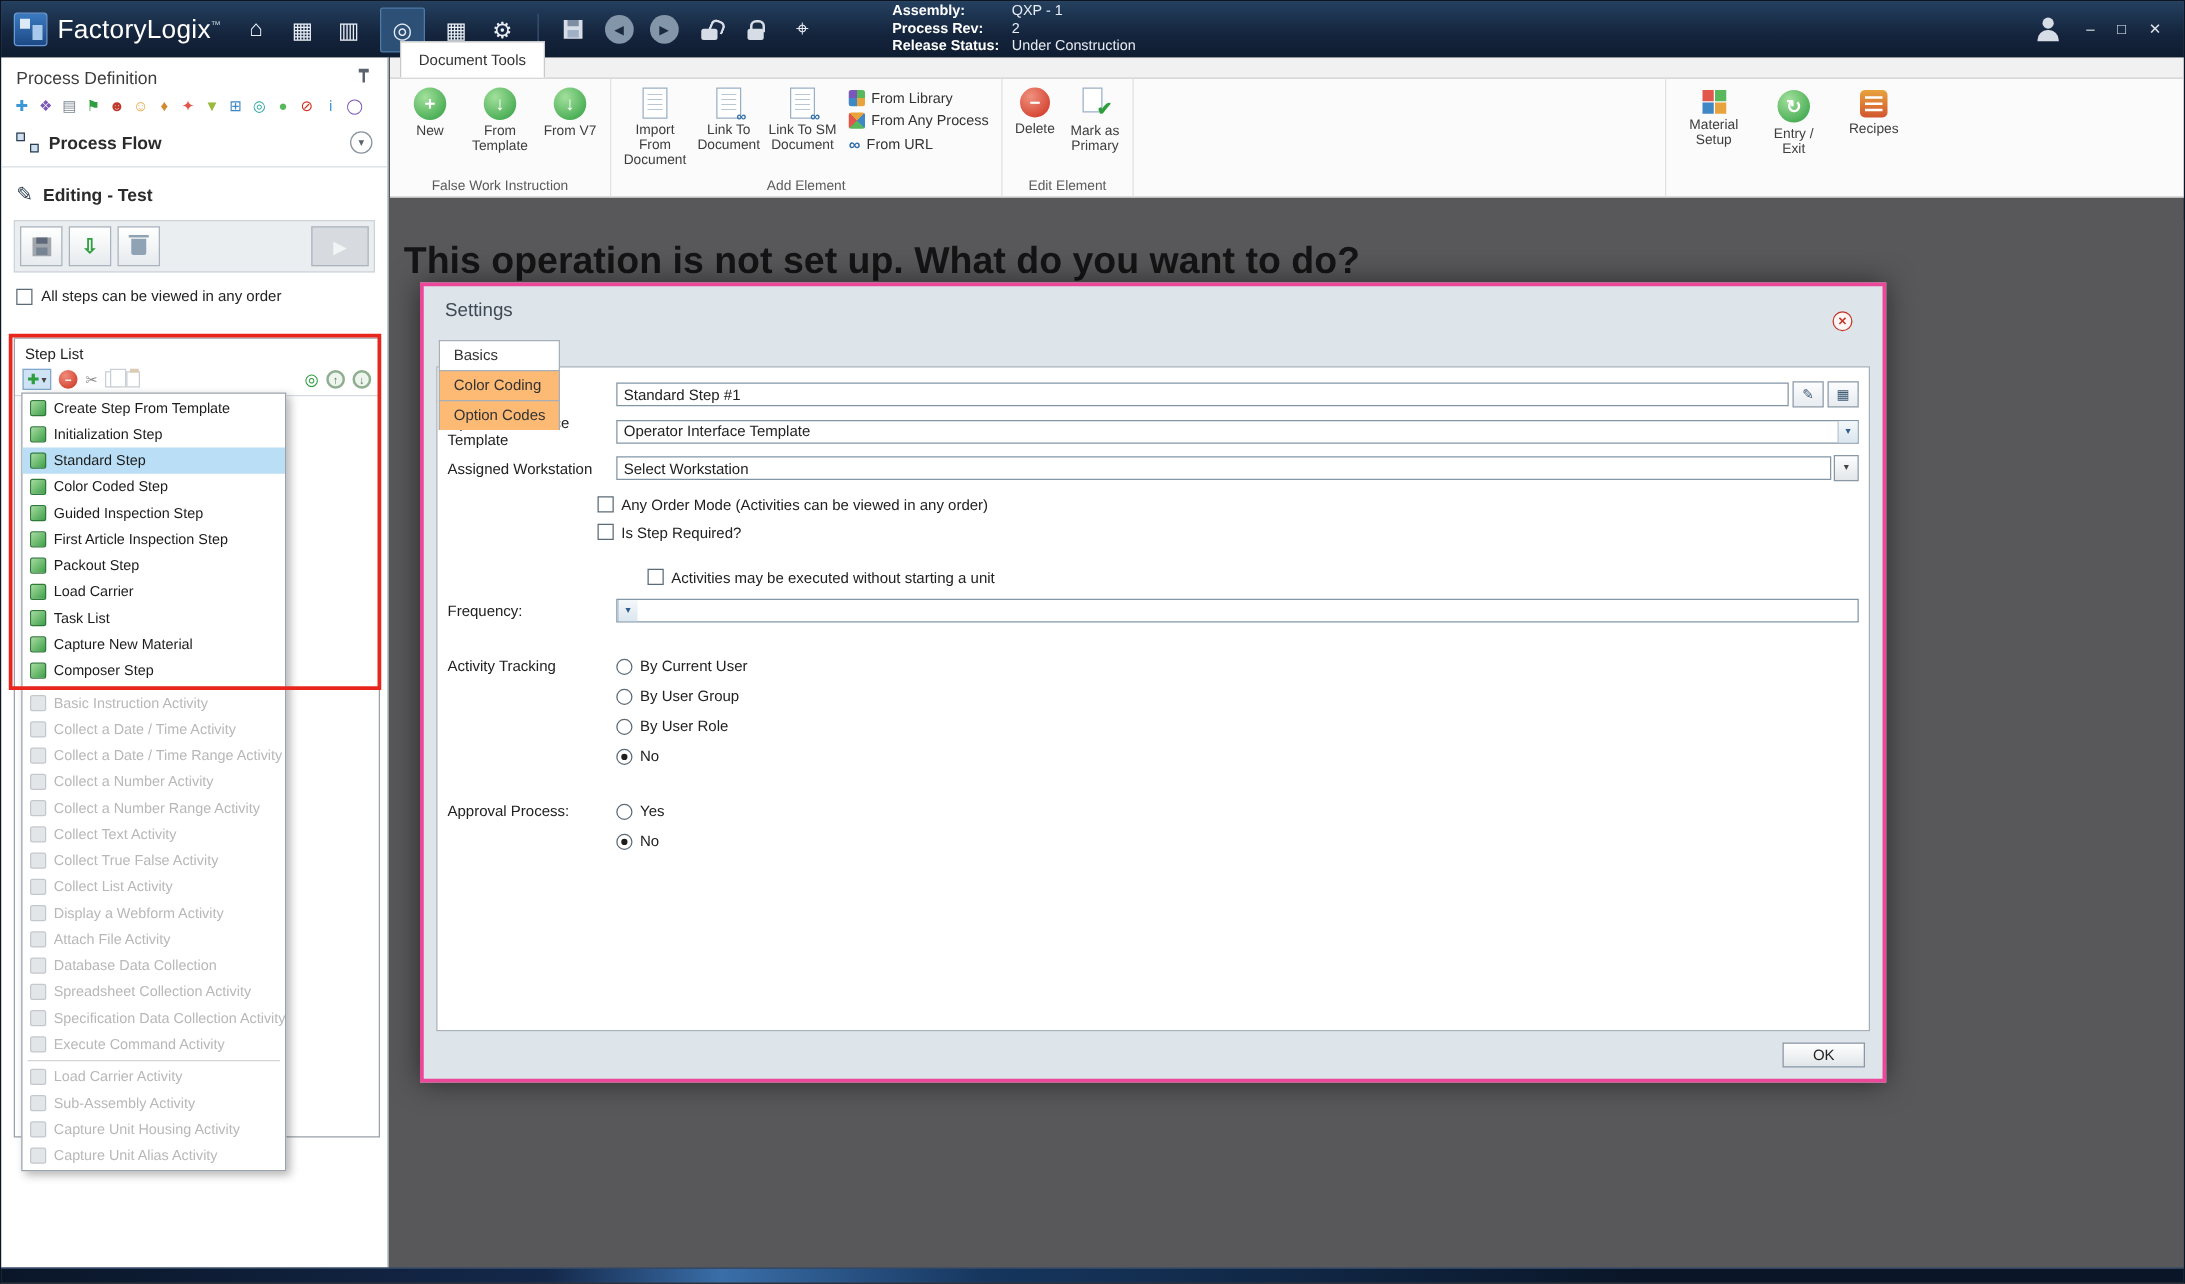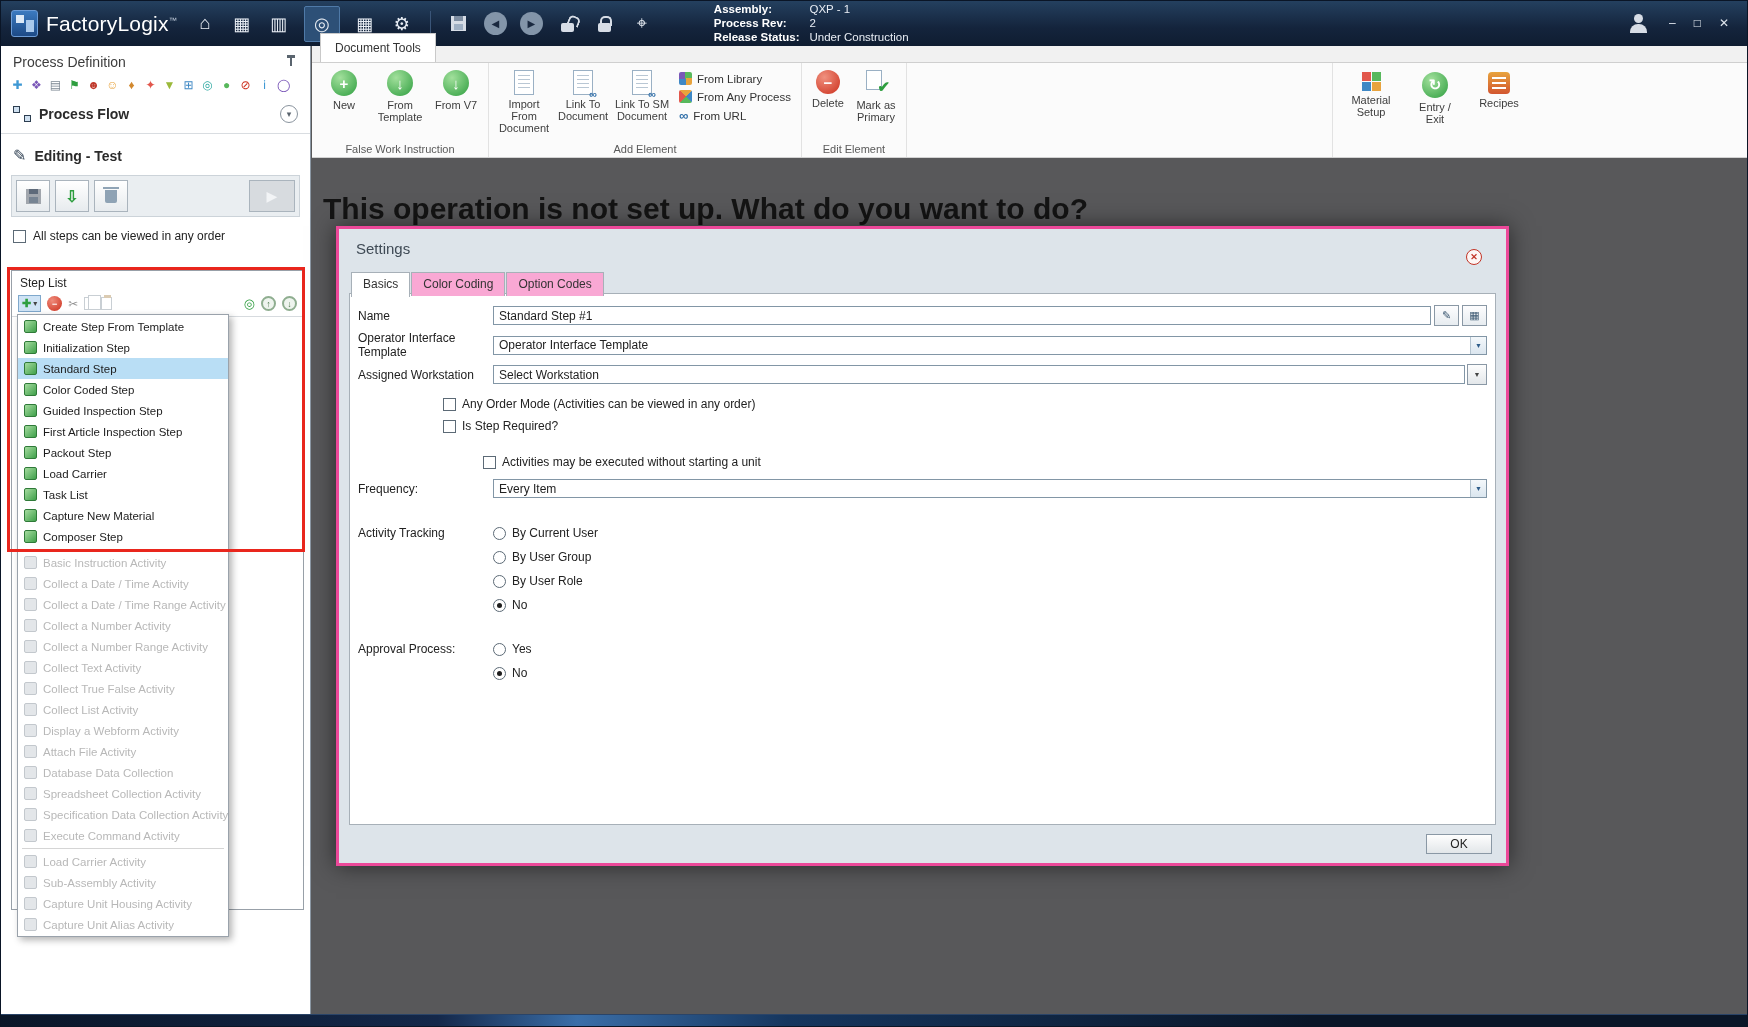--- a/index.html
+++ b/index.html
@@ -126,35 +126,35 @@
   .recipe-ic { width:22px; height:22px; border-radius:4px; background:linear-gradient(#e8a33d,#d2552f); position:relative; }
   .recipe-ic::before { content:""; position:absolute; left:4px; right:4px; top:5px; height:2px; background:#fff; box-shadow:0 5px 0 #fff, 0 10px 0 #fff; }
 
   .content { position:absolute; top:130px; left:0; right:0; bottom:0; background:#58585a; }
   .heading { position:absolute; top:16px; left:11px; font-size:30px; font-weight:bold; color:#141414; }
 
   
   .dialog { position:absolute; left:335px; top:225px; width:1173px; height:640px; background:#dde4ea; border:3px solid #ec4899; box-shadow:0 0 22px rgba(0,0,0,.55); z-index:20; }
   .dlg-title { position:absolute; top:11px; left:17px; font-size:15px; color:#3f4a55; }
   .dlg-close { position:absolute; top:20px; right:24px; width:16px; height:16px; border-radius:50%; border:1px solid #c23326; color:#c23326; font-size:9px; font-weight:bold; display:flex; align-items:center; justify-content:center; background:#fdf6f5; }
-  .dlg-tabs { position:absolute; top:43px; left:12px; display:flex; z-index:2; }
-  .dtab { font-size:12px; color:#333; padding:4px 11px 5px; border:1px solid #a7b0b8; border-bottom:none; background:#f9a8d4; margin-right:1px; }
+  .dlg-tabs { position:absolute; top:43px; left:12px; display:flex; z-index:2;flex-direction:column; }
+  .dtab { font-size:12px; color:#333; padding:4px 11px 5px; border:1px solid #a7b0b8; border-bottom:none; background:#fdba74; margin-right:1px; }
   .dtab.active { background:#fff; padding-bottom:6px; margin-bottom:-1px; }
   .dlg-panel { position:absolute; left:10px; right:10px; top:64px; bottom:38px; background:#fff; border:1px solid #a7b0b8; }
   .form { position:absolute; inset:0; padding:11px 8px; font-size:12px; color:#222; overflow:hidden; }
   .frow { display:flex; align-items:center; margin-bottom:5px; }
   .frow.top { align-items:flex-start; }
   .flabel { width:135px; flex:none; }
   .input { flex:1; height:19px; border:1px solid #8296a6; padding:0 5px; display:flex; align-items:center; background:#fff; }
   .sidebtn { width:25px; height:21px; margin-left:3px; border:1px solid #8a98a5; background:linear-gradient(#fdfdfe,#e7ecf0); display:flex; align-items:center; justify-content:center; font-size:11px; color:#3f5b74; }
   .combo { flex:1; height:19px; border:1px solid #8296a6; display:flex; align-items:stretch; background:#fff; }
   .combo .txt { flex:1; padding:0 5px; display:flex; align-items:center; }
   .combo .chev { width:16px; border-left:1px solid #b5c4d0; background:linear-gradient(#f4f8fb,#dbe6ef); display:flex; align-items:center; justify-content:center; font-size:7px; color:#2f5d8a; }
   .dropbtn { width:20px; height:21px; margin-left:2px; border:1px solid #8a98a5; background:linear-gradient(#fdfdfd,#e3e7ea); display:flex; align-items:center; justify-content:center; font-size:7px; color:#444; }
-  .cbrow { display:flex; align-items:flex-end; gap:6px; margin-left:85px; }
+  .cbrow { display:flex; align-items:flex-start; gap:6px; margin-left:120px; }
   .mt12 { margin-top:12px; } .mt8 { margin-top:8px; } .mt22 { margin-top:22px;padding-left:40px; } .mt10 { margin-top:10px; }
   .mt28 { margin-top:28px; } .mt30 { margin-top:30px; }
   .radiocol { display:flex; flex-direction:column; gap:10px; }
   .rrow { display:flex; align-items:center; gap:6px; }
   .radio { width:13px; height:13px; border:1px solid #5c6a76; border-radius:50%; background:#fff; position:relative; flex:none; display:inline-block; }
   .radio.checked::after { content:""; position:absolute; inset:3px; background:#1e1e1e; border-radius:50%; }
   .okbtn { position:absolute; right:14px; bottom:9px; width:66px; height:20px; border:1px solid #8a98a5; background:linear-gradient(#fefefe,#e2e6e9); font-size:12px; color:#222; display:flex; align-items:center; justify-content:center; }
 
   .bottom-bar { position:absolute; left:0; right:0; bottom:0; height:12px;
     background:linear-gradient(90deg,#0a1628 0%,#14284a 25%,#3a6ea8 33%,#16365e 45%,#0a1628 75%); border-top:1px solid #2a4468; }
@@ -575,21 +575,20 @@
           <span class="cb"></span>
           <span>Is Step Required?</span>
         </label>
         <label class="cbrow mt22">
           <span class="cb"></span>
           <span>Activities may be executed without starting a unit</span>
         </label>
         <div class="frow mt10">
           <div class="flabel">Frequency:</div>
           <div class="combo">
-            <span class="txt">Every Item</span>
             <span class="chev">
                 <span>▼</span>
               </span>
           </div>
         </div>
         <div class="frow top mt28">
           <div class="flabel">Activity Tracking</div>
           <div class="radiocol">
             <label class="rrow">
                 <span class="radio"></span>

